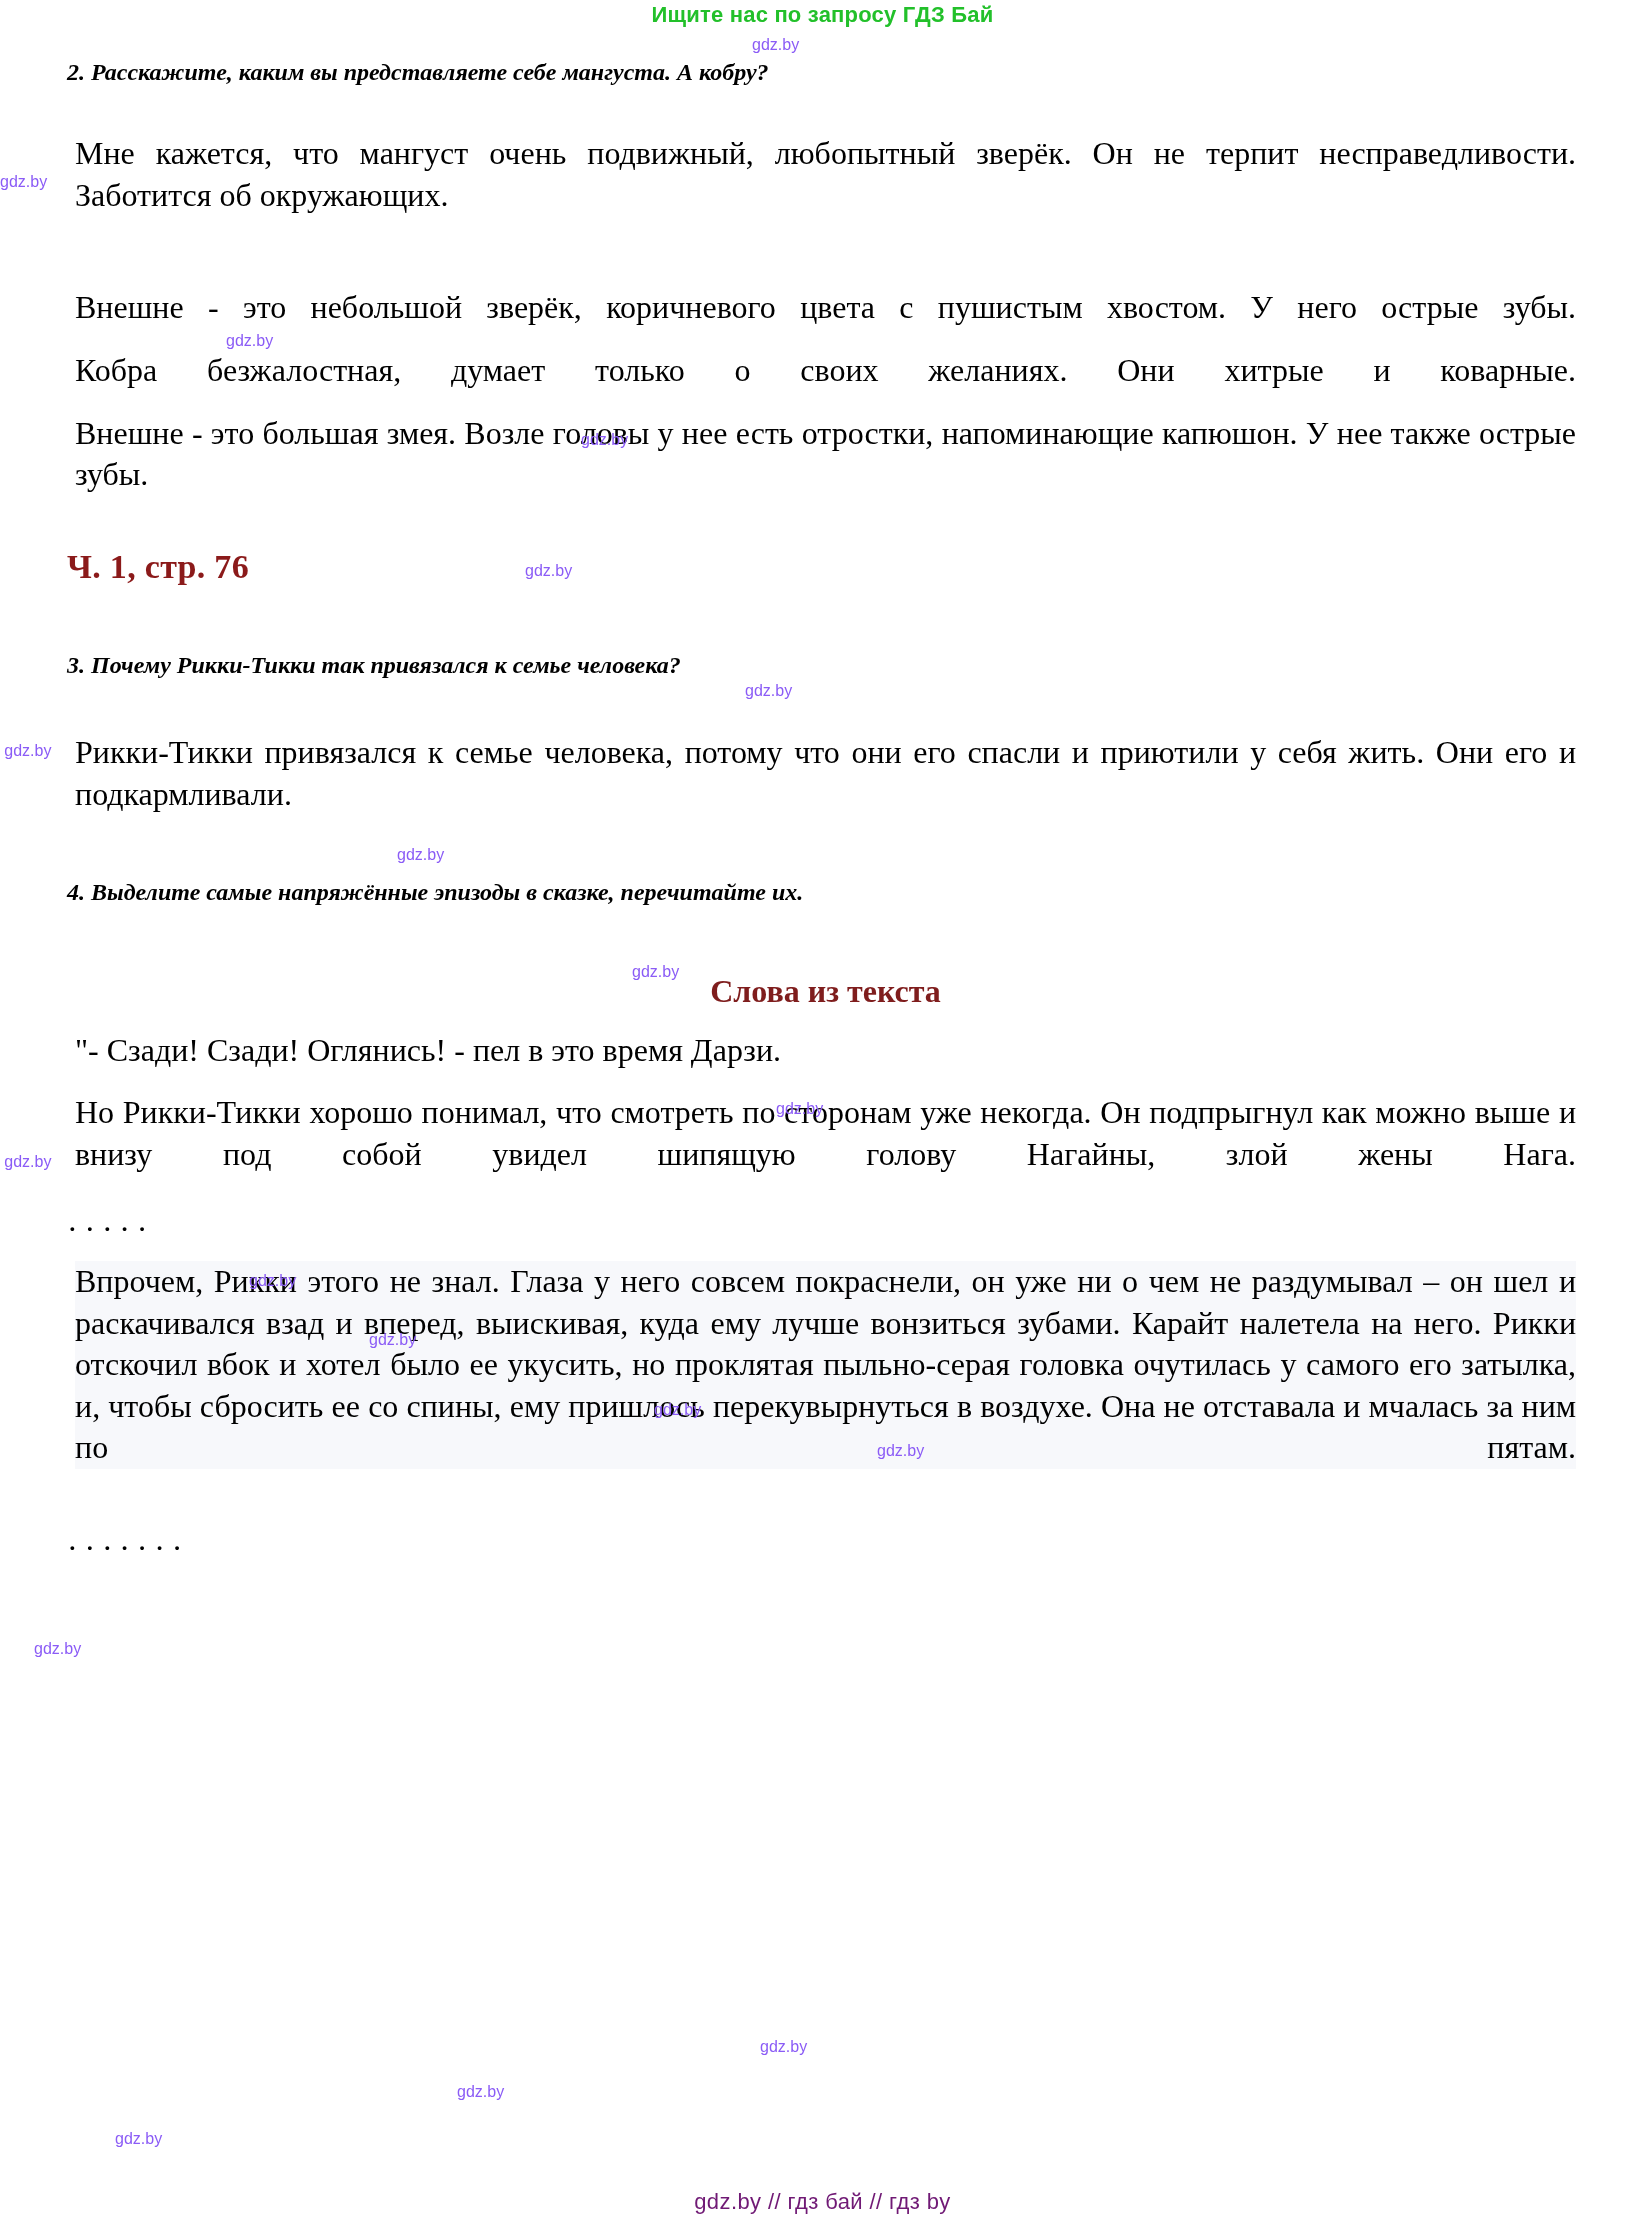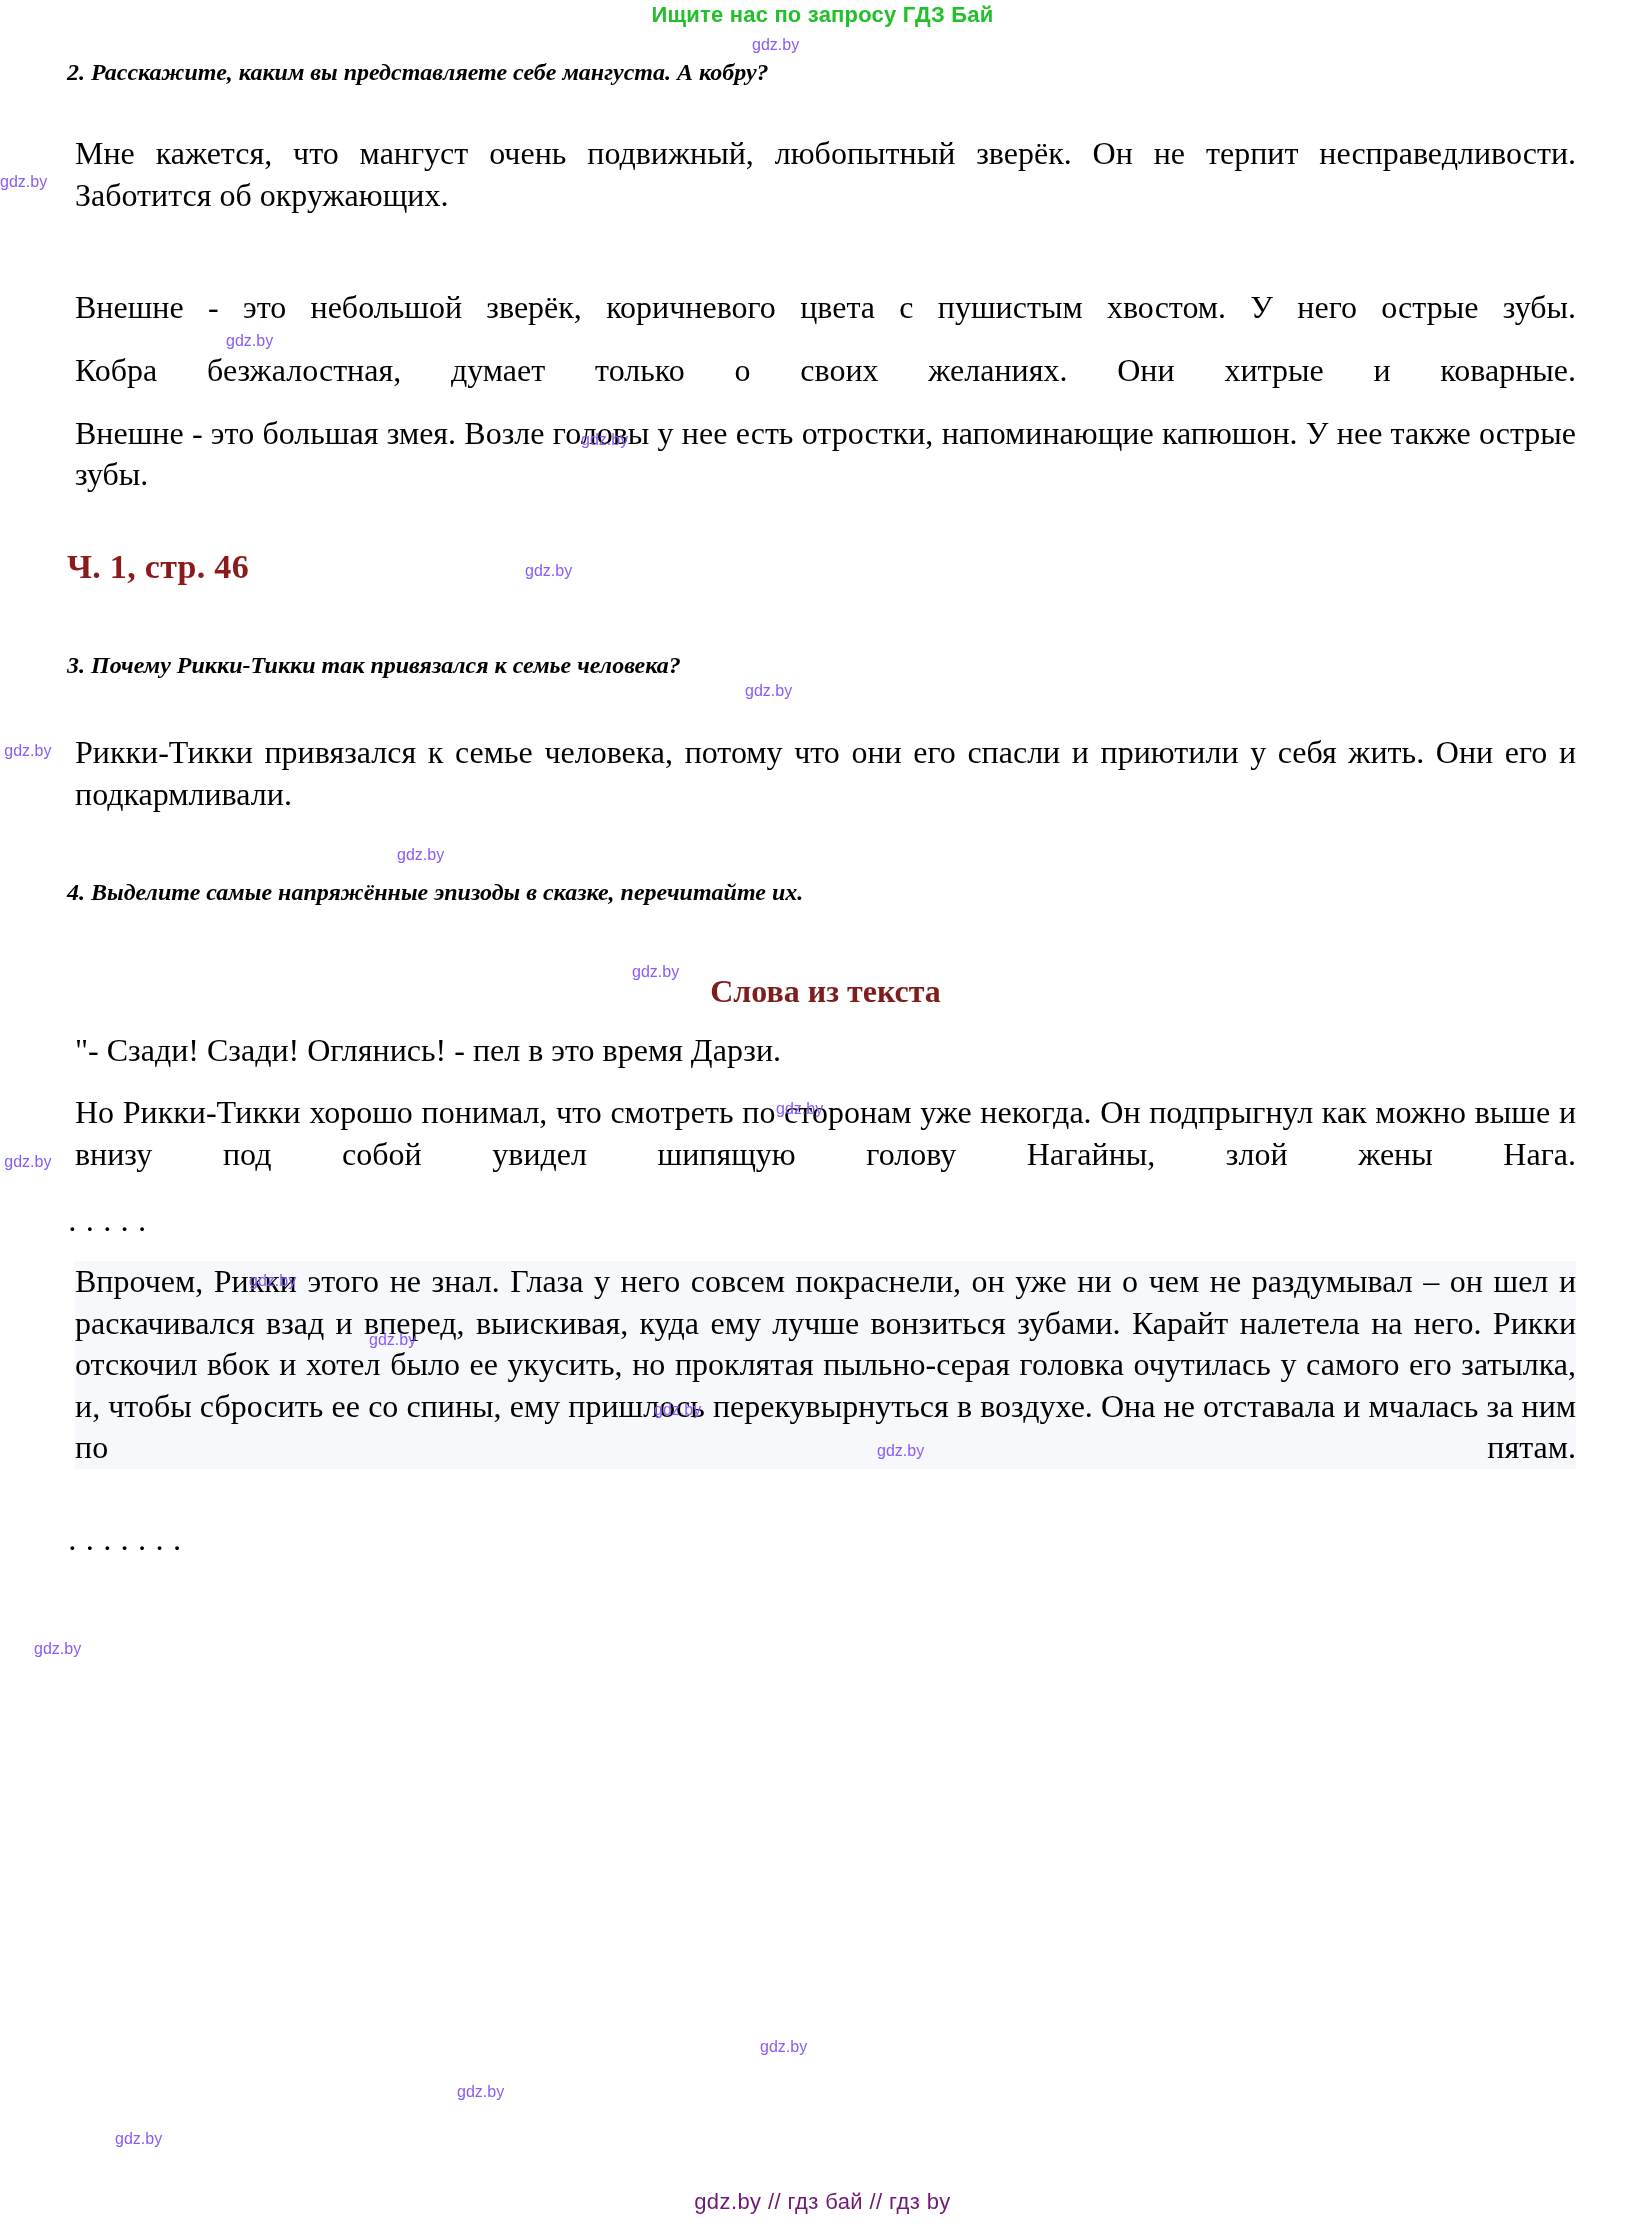--- a/index.html
+++ b/index.html
@@ -165,21 +165,21 @@
     <div class="sp-6"></div>
 
     <p class="body-par just">Кобра безжалостная, думает только о своих желаниях. Они хитрые и коварные.</p>
 
     <div class="sp-6"></div>
 
     <p class="body-par just">Внешне - это большая змея. Возле головы у нее есть отростки, напоминающие капюшон. У нее также острые зубы.</p>
 
     <div class="sp-52"></div>
 
-    <p class="sec-red">Ч. 1, стр. 46</p>
+    <p class="sec-red">Ч. 1, стр. 76</p>
 
     <div class="sp-76"></div>
 
     <p class="q-heading">3. Почему Рикки-Тикки так привязался к семье человека?</p>
 
     <div class="sp-52"></div>
 
     <p class="body-par just">Рикки-Тикки привязался к семье человека, потому что они его спасли и приютили у себя жить. Они его и подкармливали.</p>
 
     <div class="sp-64"></div>

